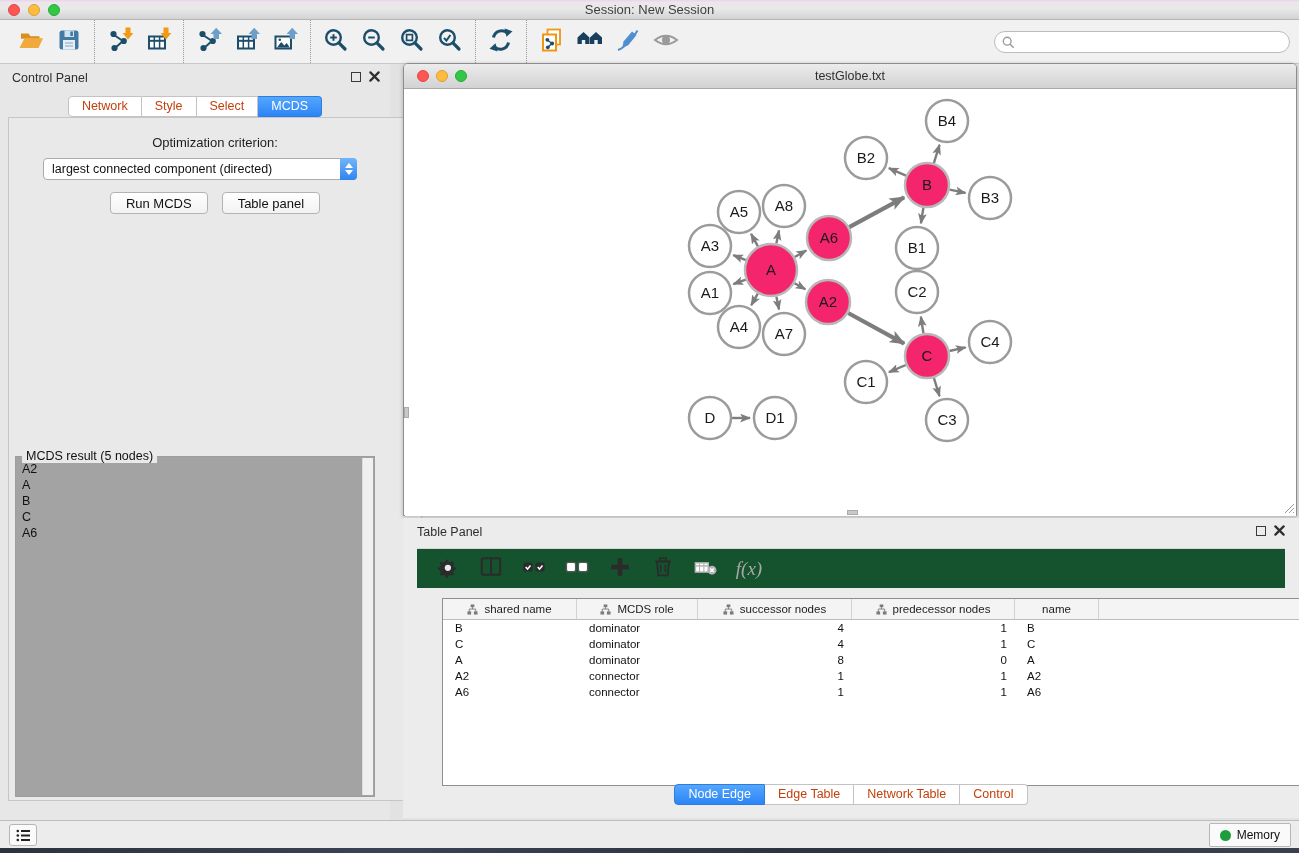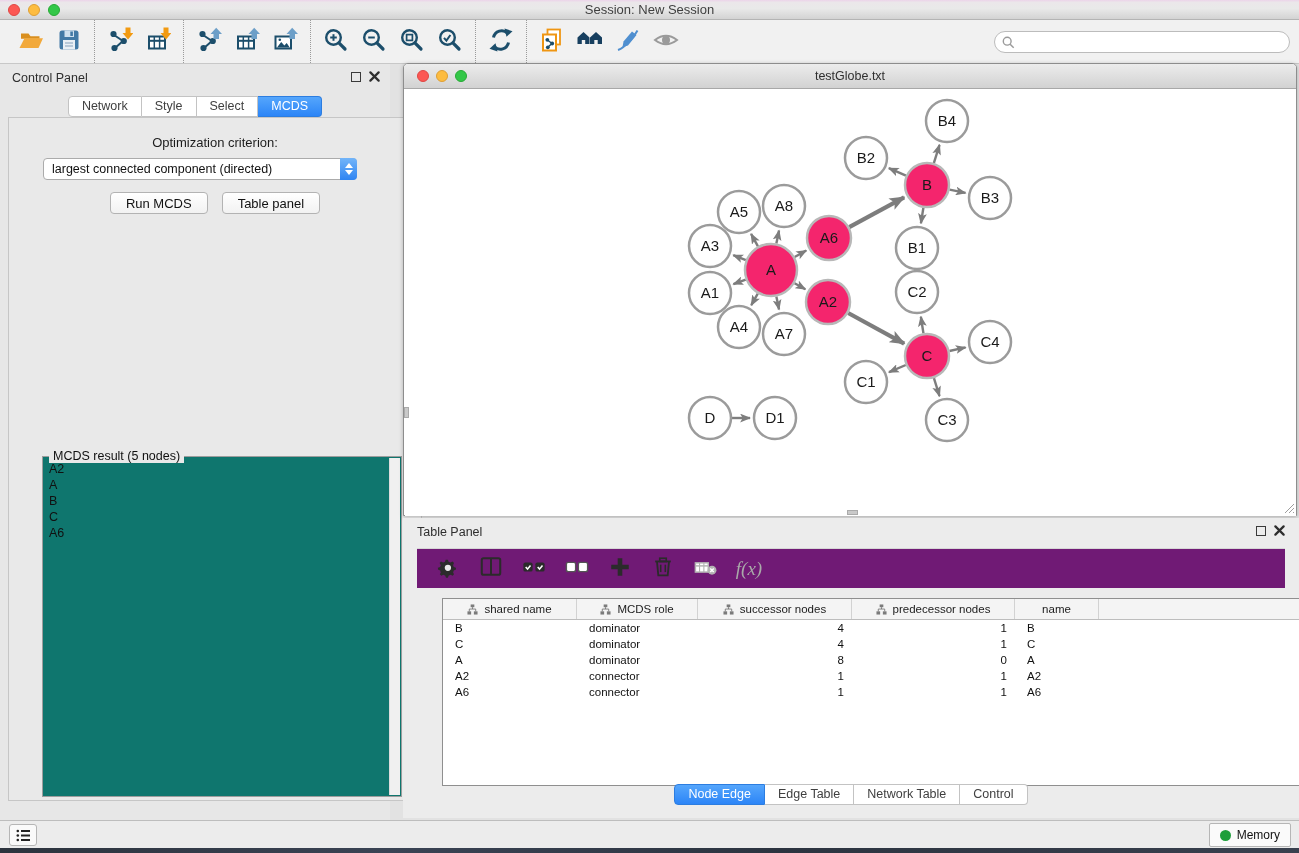--- a/index.html
+++ b/index.html
@@ -30,58 +30,58 @@
   .searchbox input { border:none; outline:none; flex:1; height:18px; font-size:12px; background:transparent; }
 
   
   #control-panel { position:absolute; left:0; top:64px; width:390px; height:756px; background:#e7e7e7; }
   .panel-head { position:absolute; left:0; top:0; width:100%; height:28px; }
   .panel-title { position:absolute; left:12px; top:7px; font-size:12.5px; color:#2e2e2e; }
   .panel-icons { position:absolute; right:10px; top:7px; display:flex; gap:8px; align-items:center; }
   .float-box { width:10px; height:10px; border:1.6px solid #3a3a3a; }
   #cp-tabs { position:absolute; left:0; top:32px; width:100%; display:flex; justify-content:center; }
   .seg-tab { height:21px; line-height:19px; padding:0 13px; font-size:12.5px; background:#fff;
-    border:1px solid #c3c3c3; border-left:none; color:#404040; cursor:default; }
+    border:1px solid #c3c3c3; border-left:none; color:#c2410c; cursor:default; }
   .seg-tab:first-child { border-left:1px solid #c3c3c3; border-radius:4px 0 0 4px; }
   .seg-tab:last-child { border-radius:0 4px 4px 0; }
   .seg-tab.active { background:linear-gradient(180deg,#55a6fc,#2c85f7); border-color:#2c7de0; color:#fff; }
   #cp-content { position:absolute; left:8px; top:53px; width:414px; height:684px;
     background:#e9e9e9; border:1px solid #c6c6c6; }
   .opt-label { text-align:center; margin-top:17px; font-size:13px; color:#1c1c1c; }
   .dropdown { position:absolute; left:34px; top:40px; width:314px; height:22px; background:#fff;
     border:1px solid #ababab; border-radius:4px; display:flex; align-items:center; }
   .dropdown .dd-value { flex:1; font-size:12.5px; color:#111; padding-left:8px; white-space:nowrap; overflow:hidden; }
   .dd-stepper { width:17px; height:22px; margin:-1px -1px -1px 0; border-radius:0 4px 4px 0;
     background:linear-gradient(180deg,#73b5f9,#2f84f2); display:flex; flex-direction:column;
     align-items:center; justify-content:center; gap:2px; }
   .dd-stepper svg { display:block; }
   .btn-row { position:absolute; left:0; top:74px; width:100%; display:flex; justify-content:center; gap:14px; }
   .aq-btn { height:22px; padding:0 15px; font-size:13px; color:#111; background:linear-gradient(180deg,#ffffff,#f2f2f2);
     border:1px solid #b3b3b3; border-radius:4px; font-family:"Liberation Sans",sans-serif; }
-  .result-box { position:absolute; left:6px; top:338px; width:360px; height:341px; border:1px solid #9d9d9d; background:#0f766e;margin-left:27px; }
+  .result-box { position:absolute; left:6px; top:338px; width:360px; height:341px; border:1px solid #9d9d9d; background:#a3a3a3; }
   .result-legend { position:absolute; left:6px; top:-8px; background:#e9e9e9; padding:0 4px; font-size:12.5px; color:#111; }
   #result-list { position:absolute; left:2px; top:4px; right:13px; bottom:2px; overflow:hidden; }
   .result-item { font-size:12.5px; color:#111; padding-left:4px; height:16px; line-height:16px; }
   .result-scroll { position:absolute; right:1px; top:1px; width:11px; bottom:1px; background:#f0f0f0; border-left:1px solid #dcdcdc; }
 
   
   #network-window { position:absolute; left:403px; top:63px; width:894px; height:453px;
     background:#fff; border:1px solid #8d8d8d; border-radius:5px 5px 0 0; box-shadow:0 1px 4px rgba(0,0,0,.25); }
   .nw-titlebar { position:absolute; left:0; top:0; width:100%; height:25px; border-radius:4px 4px 0 0;
     background:linear-gradient(180deg,#ececec,#d2d2d2); border-bottom:1px solid #a8a8a8; }
   .nw-lights { position:absolute; left:13px; top:6px; display:flex; gap:7px; }
   .nw-title { position:absolute; left:0; right:0; top:5px; text-align:center; font-size:12.5px; color:#2f2f2f; }
   #network-canvas { position:absolute; left:1px; top:26px; width:891px; height:426px; background:#fff; }
   .edge-nub-left { position:absolute; left:0px; top:343px; width:5px; height:11px; background:#c9c9c9; border:1px solid #aaa; }
   .edge-nub-bottom { position:absolute; left:443px; bottom:0px; width:11px; height:5px; background:#c9c9c9; border:1px solid #aaa; }
   .resize-grip { position:absolute; right:1px; bottom:1px; width:13px; height:13px; }
 
   
   #table-panel { position:absolute; left:403px; top:518px; width:896px; height:300px; background:#ececec; }
-  #tp-toolbar { position:absolute; left:14px; top:30px; width:868px; height:40px; background:#701a75;
+  #tp-toolbar { position:absolute; left:14px; top:30px; width:868px; height:40px; background:#14532d;
     border-top:1px solid #d6d6d6; display:flex; align-items:center; padding-left:14px; gap:9px; }
   .tp-btn { width:34px; height:32px; display:flex; align-items:center; justify-content:center; }
   .fx-label { font-size:19px; font-style:italic; font-family:"Liberation Serif",serif; color:#a9a9a9; }
   #data-table { position:absolute; left:10px; top:80px; width:882px; height:188px; background:#fff; border:1px solid #8f8f8f;margin-left:29px; }
   .dt-header { display:flex; height:21px; background:#f4f4f4; border-bottom:1px solid #bdbdbd; }
   .dt-hcell { display:flex; align-items:center; justify-content:center; gap:6px; font-size:11.5px; color:#1c1c1c;
     border-right:1px solid #d2d2d2; height:100%; }
   .dt-row { display:flex; height:16px; }
   .dt-cell { font-size:11.5px; color:#111; line-height:16px; white-space:nowrap; overflow:hidden; }
   .dt-scroll { position:absolute; right:0; top:21px; bottom:0; width:10px; background:#f5f5f5; border-left:1px solid #ddd; }

